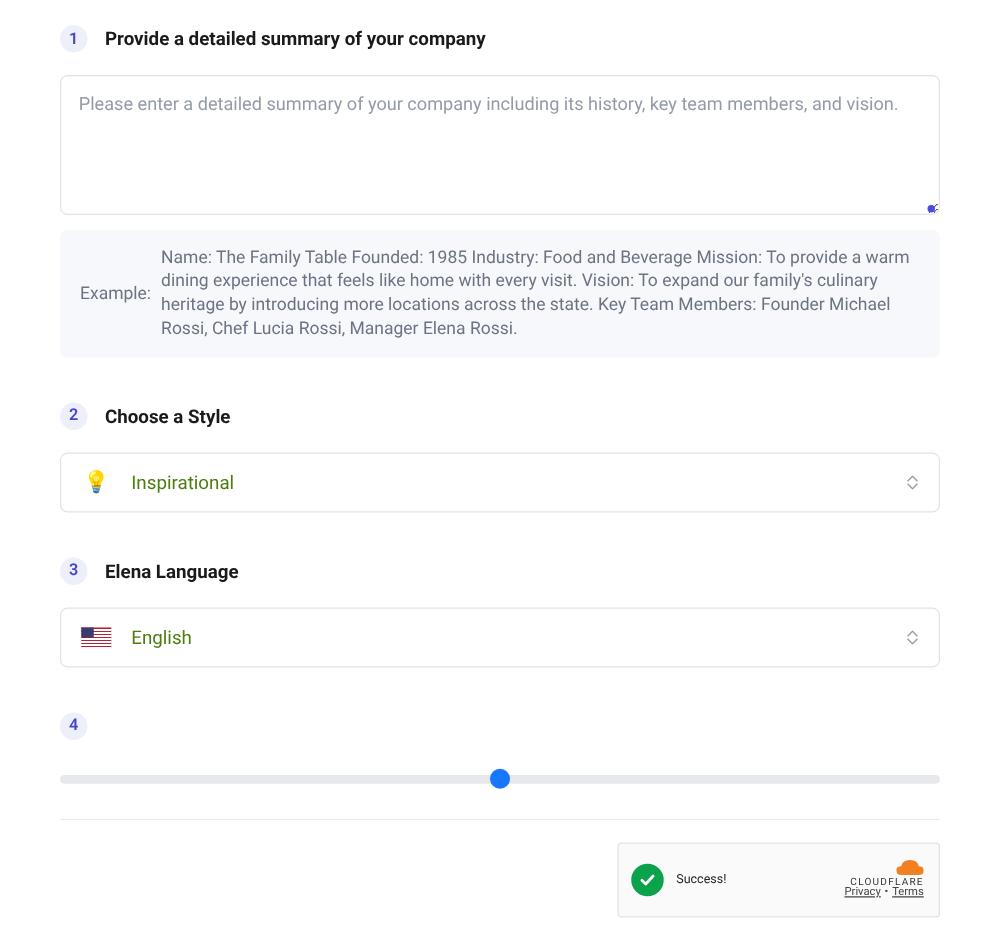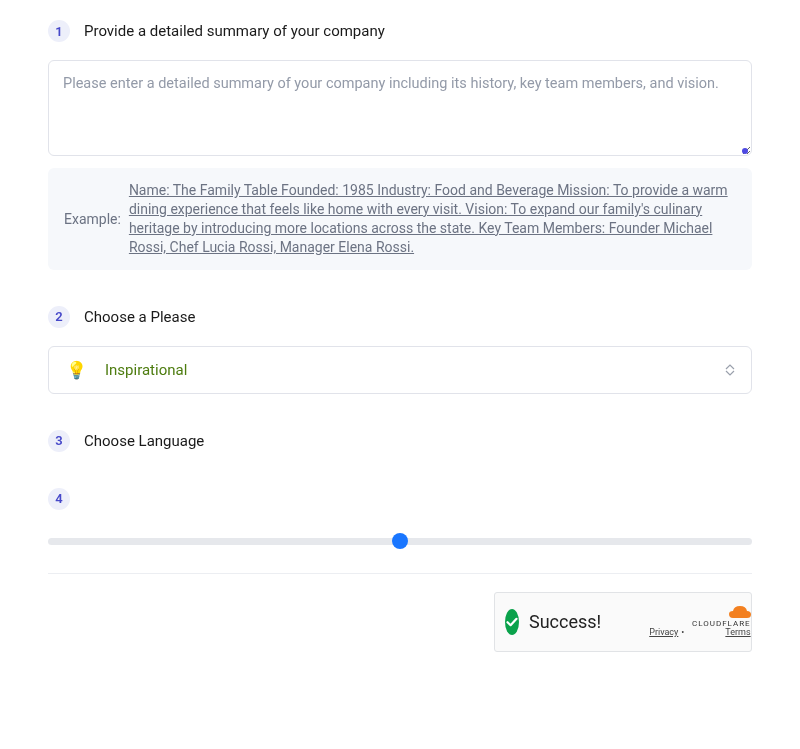--- a/index.html
+++ b/index.html
@@ -32,26 +32,26 @@
     background: #edeffa;
     color: #4648c9;
     font-weight: 600;
     font-size: 13px;
     display: flex;
     align-items: center;
     justify-content: center;
   }
   .step-title {
     font-size: 15px;
-    font-weight: 400;
+    font-weight: 700;
     color: #1a1a1a;
   }
   .textarea {
     width: 100%;
-    height: 96px;
+    height: 112px;
     border: 1px solid #e1e3ea;
     border-radius: 6px;
     padding: 14px 14px;
     font-size: 14.5px;
     font-family: inherit;
     color: #1a1a1a;
     resize: vertical;
   }
   .textarea::placeholder { color: #939aa8; }
   .textarea-wrap { position: relative; }
@@ -67,21 +67,21 @@
     background: #f6f8fb;
     border-radius: 6px;
     padding: 13px 16px;
     margin-top: 8px;
     display: flex;
     gap: 8px;
     color: #6c7383;
     font-size: 14px;
   }
   .example-label { white-space: nowrap; align-self: center; text-align: right; }
-  .example-body { line-height: 1.35; text-decoration: underline; }
+  .example-body { line-height: 1.35; }
   .select {
     width: 100%;
     border: 1px solid #e1e3ea;
     border-radius: 6px;
     height: 48px;
     display: flex;
     align-items: center;
     padding: 0 16px;
     position: relative;
     background: #fff;
@@ -166,21 +166,21 @@
     position: relative;
   }
   .check-badge {
     width: 26px; height: 26px;
     border-radius: 50%;
     background: #0aa24b;
     display: flex; align-items: center; justify-content: center;
   }
   .check-badge svg { display: block; }
   .captcha-text {
-    font-size: 18px;
+    font-size: 10px;
     color: #222;
   }
   .cf-brand {
     margin-left: auto;
     text-align: right;
     line-height: 1;
   }
   .cf-logo-row {
     display:flex;
     align-items:flex-end;
@@ -196,21 +196,21 @@
   .cf-name {
     font-size: 8px;
     letter-spacing: 1px;
     color: #333;
     font-weight: 400;
   }
   .cf-links {
     font-size: 9px;
     color: #444;
   }
-  .cf-links span { text-decoration: underline; cursor:pointer;margin-left:38px; }
+  .cf-links span { text-decoration: underline; cursor:pointer; }
   .cf-links .dot { text-decoration:none; margin:0 3px; cursor:default;}
 </style>
 </head>
 <body>
 
 <div class="page">
  <div class="inner">
 
   <div class="section">
     <div class="section-head">
@@ -223,40 +223,52 @@
     </div>
     <div class="example-box">
       <div class="example-label">Example:</div>
       <div class="example-body">Name: The Family Table Founded: 1985 Industry: Food and Beverage Mission: To provide a warm dining experience that feels like home with every visit. Vision: To expand our family's culinary heritage by introducing more locations across the state. Key Team Members: Founder Michael Rossi, Chef Lucia Rossi, Manager Elena Rossi.</div>
     </div>
   </div>
 
   <div class="section">
     <div class="section-head">
       <div class="step-num">2</div>
-      <div class="step-title">Choose a Please</div>
+      <div class="step-title">Choose a Style</div>
     </div>
     <div class="select">
       <div class="select-icon">💡</div>
       <div class="select-value">Inspirational</div>
       <div class="chevrons">
         <svg width="10" height="6" viewBox="0 0 10 6">
               <path d="M1 5 L5 1 L9 5" fill="none" stroke="currentColor" stroke-width="1.2"></path>
             </svg>
         <svg width="10" height="6" viewBox="0 0 10 6">
               <path d="M1 1 L5 5 L9 1" fill="none" stroke="currentColor" stroke-width="1.2"></path>
             </svg>
       </div>
     </div>
   </div>
 
   <div class="section">
     <div class="section-head">
       <div class="step-num">3</div>
-      <div class="step-title">Choose Language</div>
+      <div class="step-title">Elena Language</div>
+    </div>
+    <div class="select">
+      <div class="flag-us"></div>
+      <div class="select-value">English</div>
+      <div class="chevrons">
+        <svg width="10" height="6" viewBox="0 0 10 6">
+              <path d="M1 5 L5 1 L9 5" fill="none" stroke="currentColor" stroke-width="1.2"></path>
+            </svg>
+        <svg width="10" height="6" viewBox="0 0 10 6">
+              <path d="M1 1 L5 5 L9 1" fill="none" stroke="currentColor" stroke-width="1.2"></path>
+            </svg>
+      </div>
     </div>
   </div>
 
   <div class="section" style="margin-bottom:10px;">
     <div class="section-head">
       <div class="step-num">4</div>
     </div>
     <div class="slider-track">
       <div class="slider-thumb" id="slider-thumb" style="left: 50%;"></div>
     </div>

